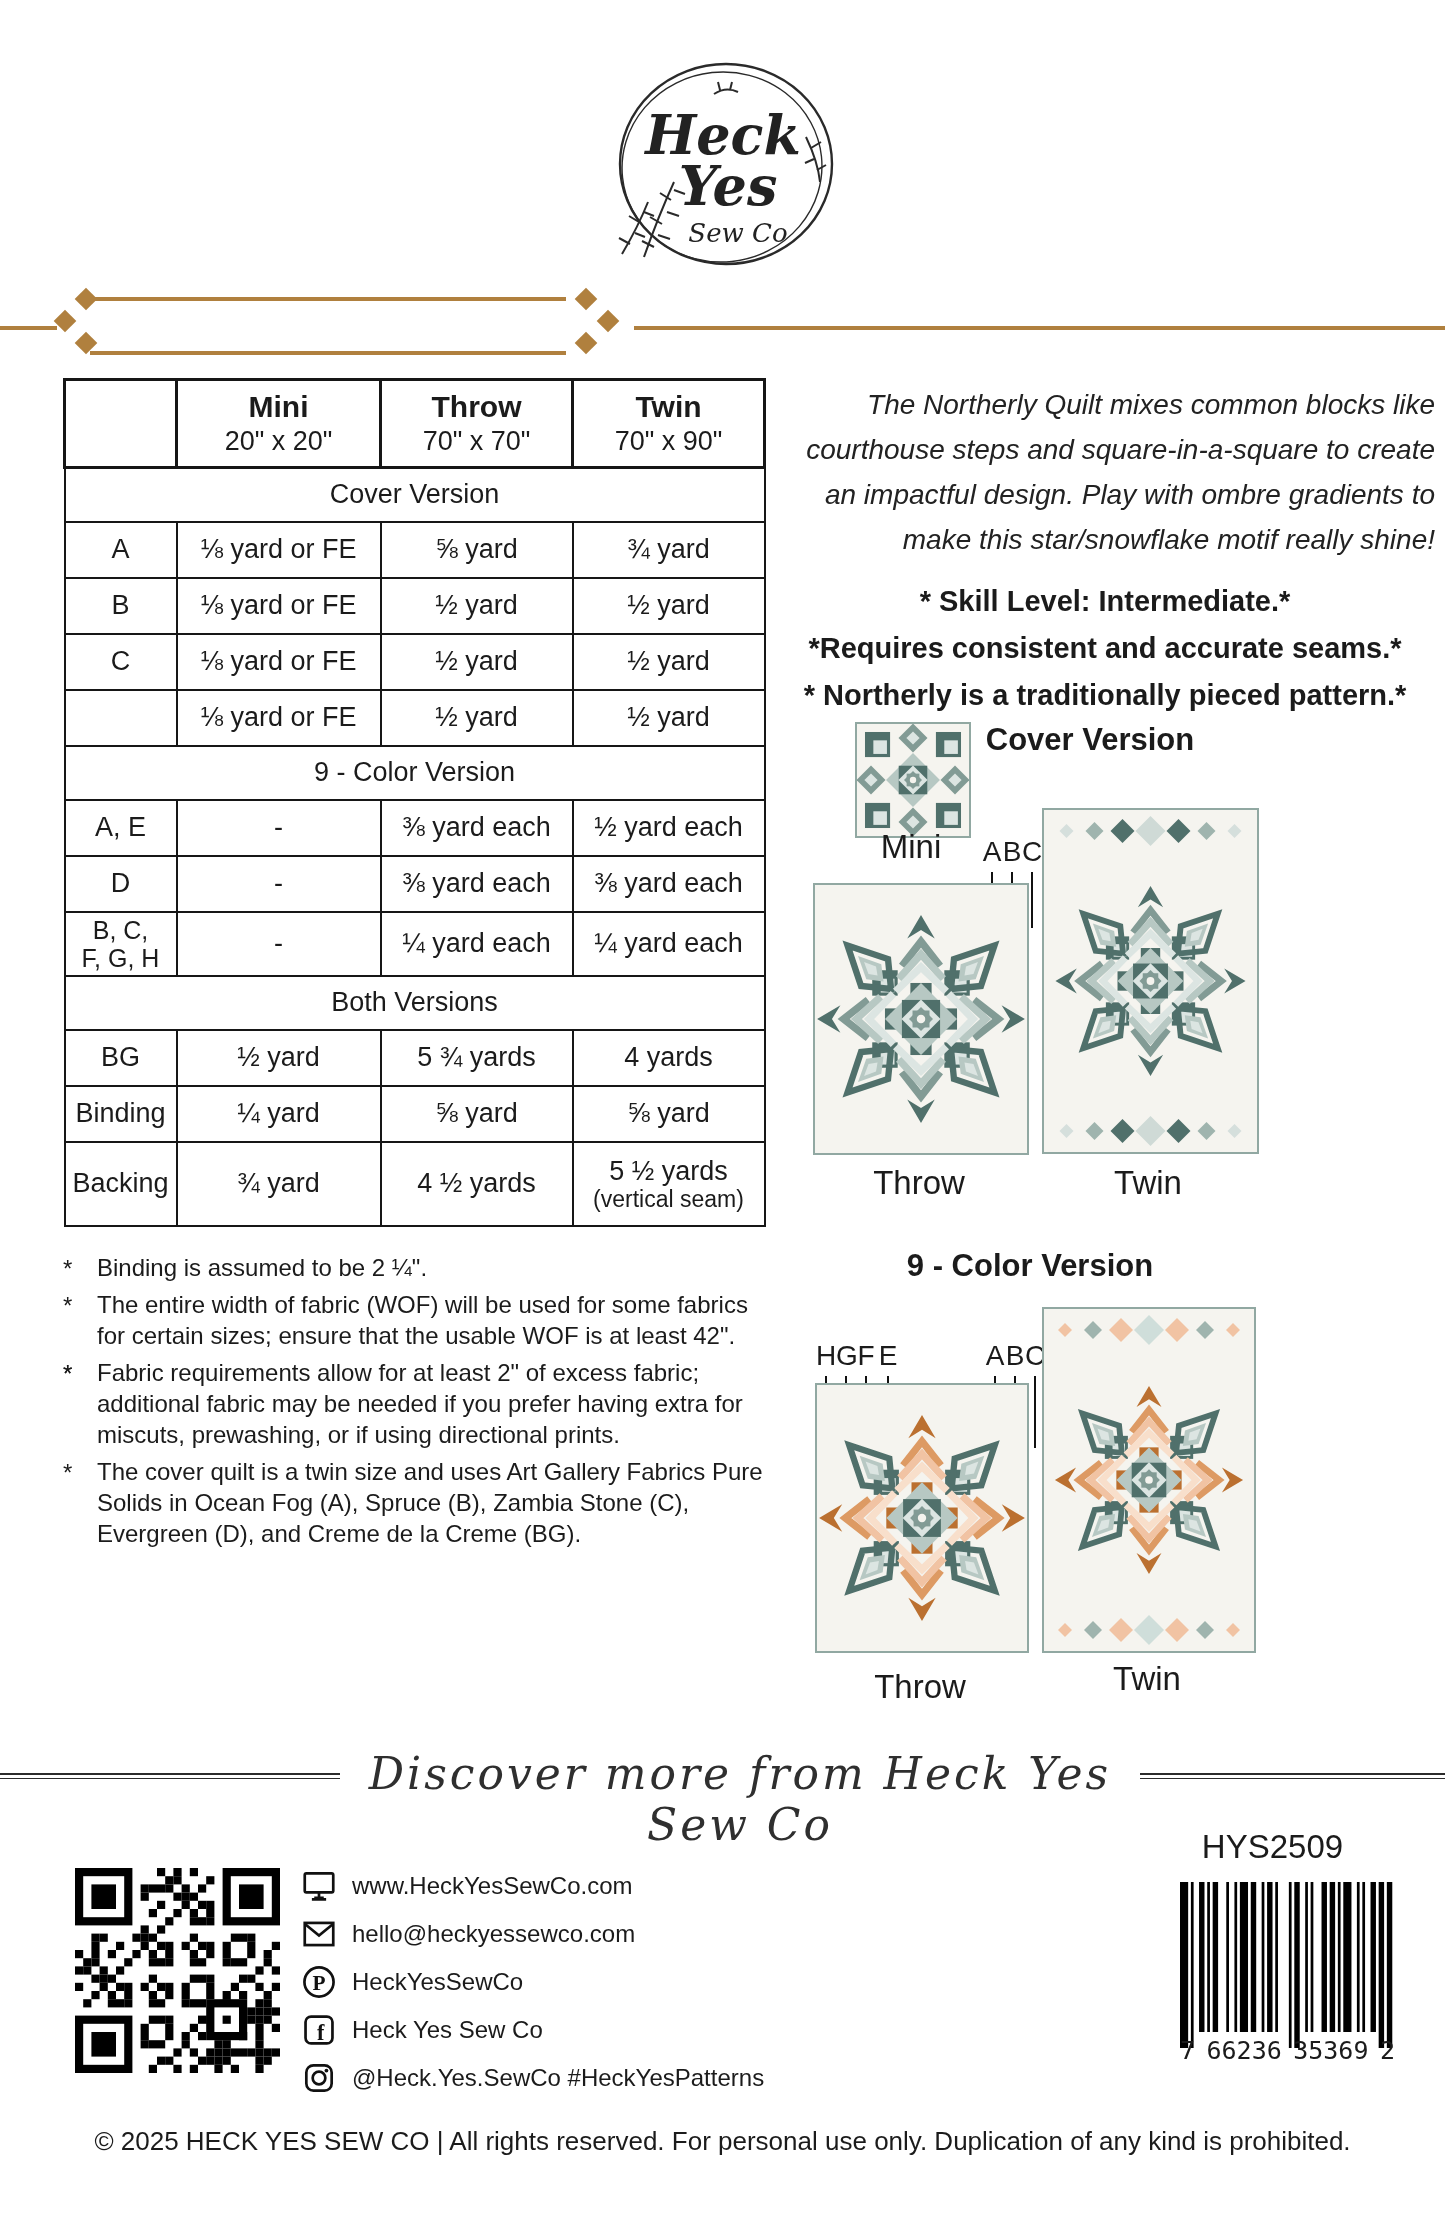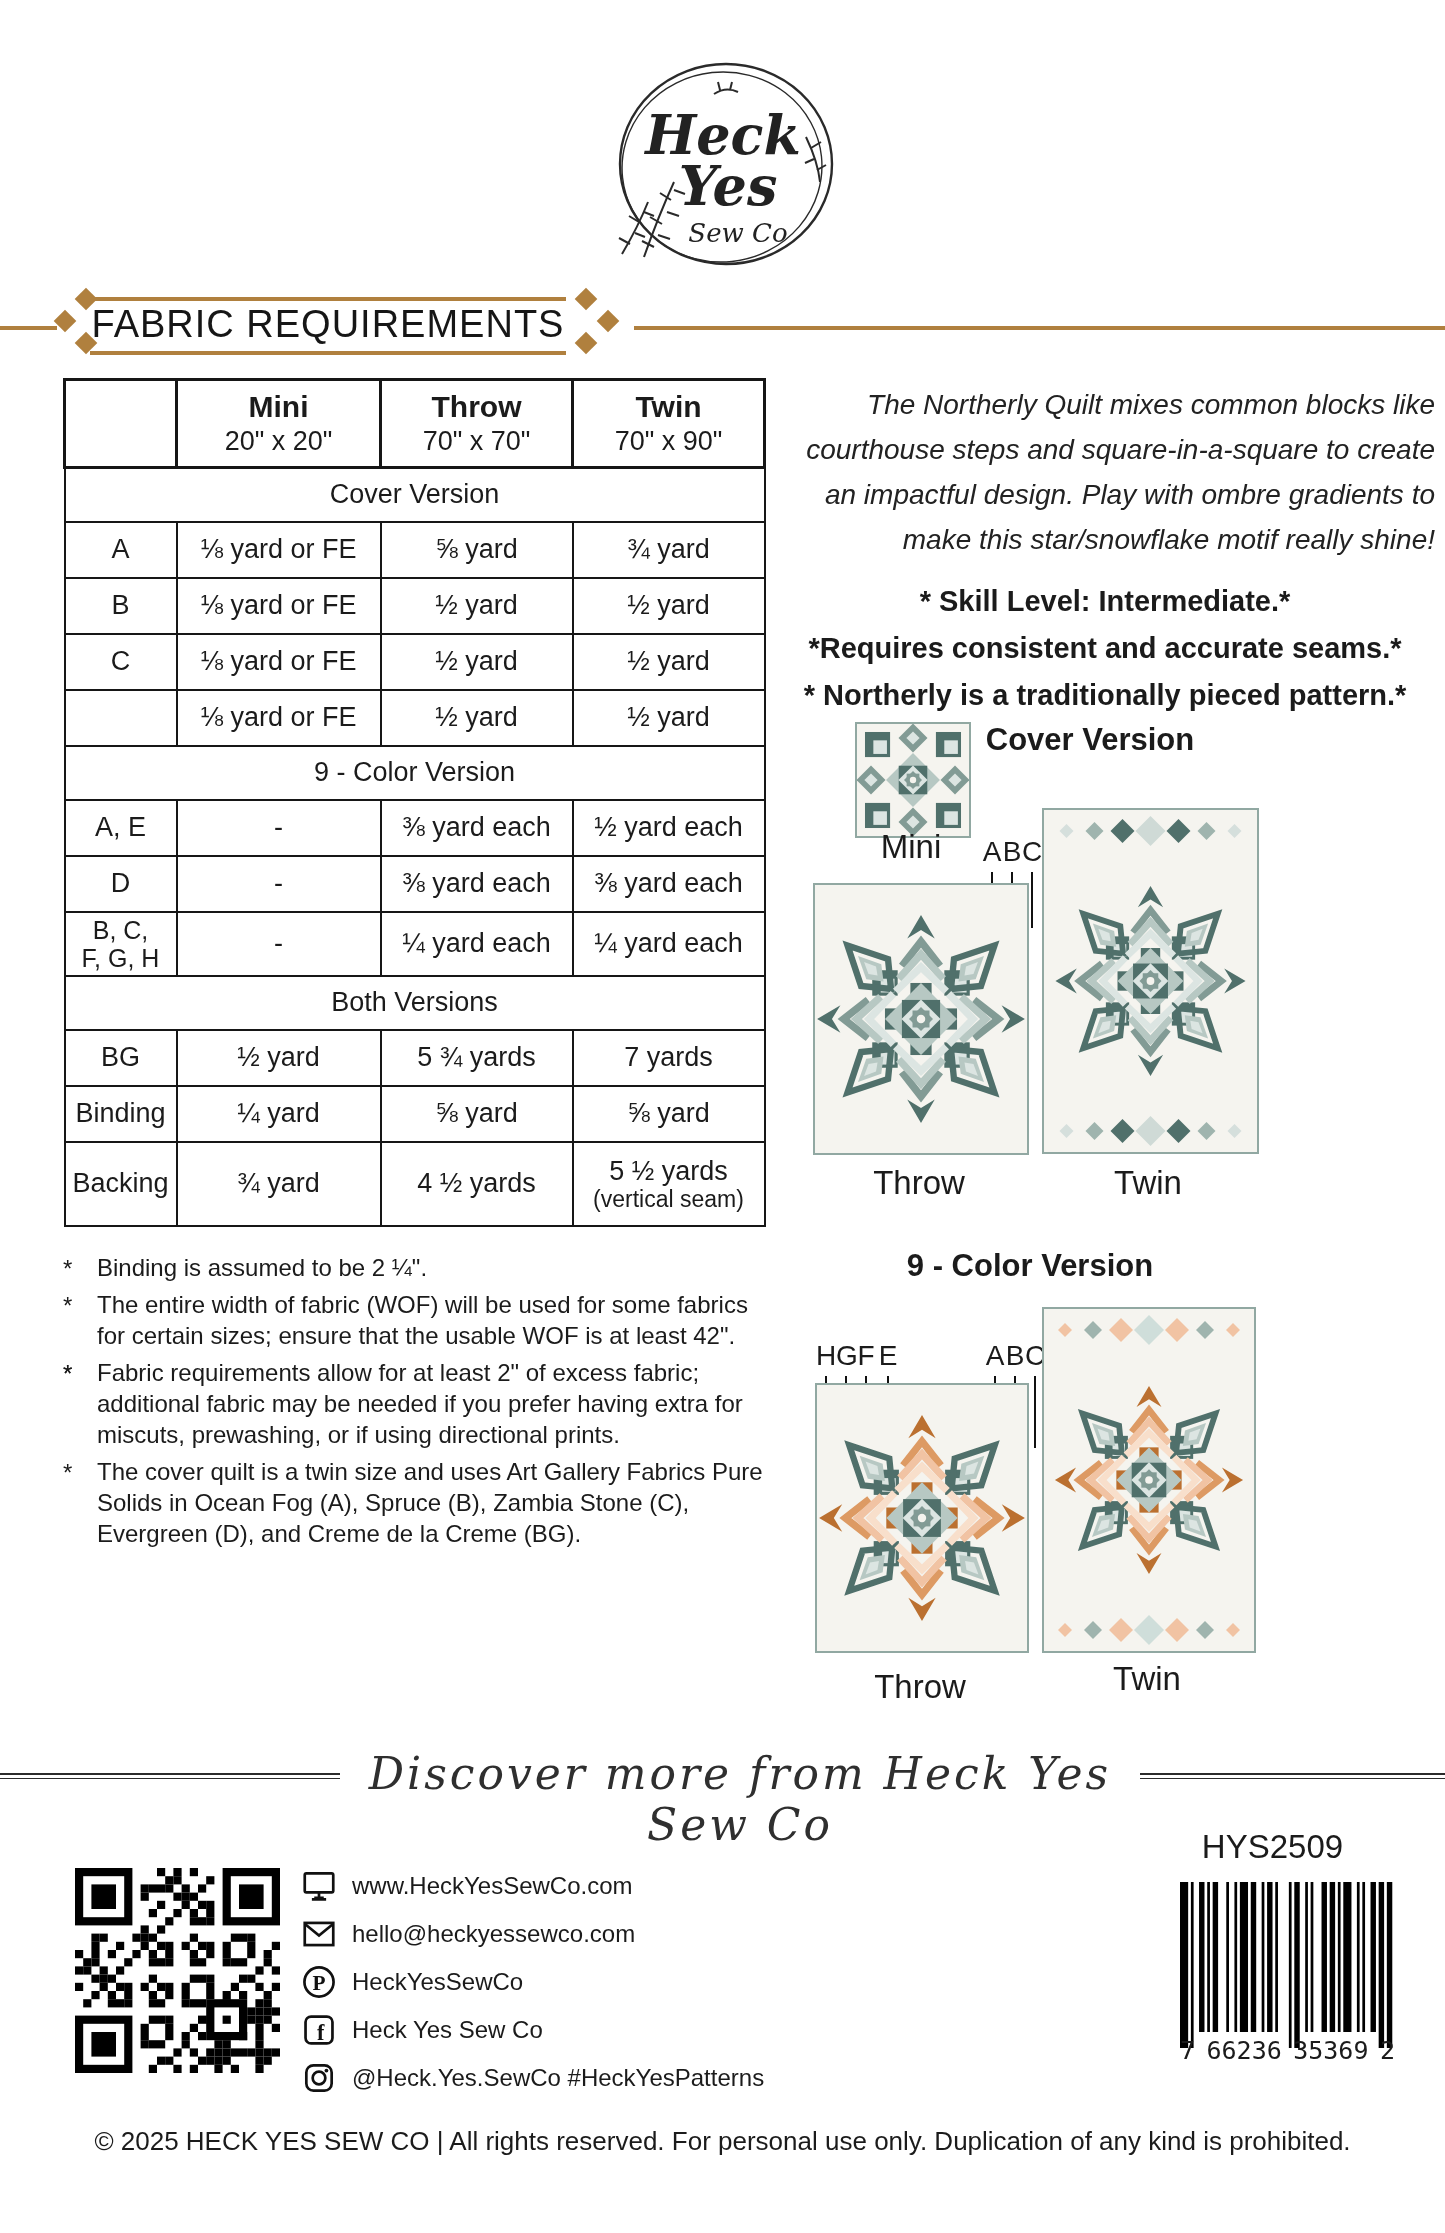--- a/index.html
+++ b/index.html
@@ -136,21 +136,20 @@
     <text x="145" y="112" text-anchor="middle" font-size="54" font-weight="bold">Heck</text>
     <text x="150" y="163" text-anchor="middle" font-size="54" font-weight="bold">Yes</text>
     <text x="160" y="200" text-anchor="middle" font-size="26">Sew Co</text>
   </svg>
 
   <div class="hline" style="left:0;top:326px;width:57px;"></div>
   <div class="dmd" style="left:78px;top:291px;"></div>
   <div class="dmd" style="left:57px;top:313px;"></div>
   <div class="dmd" style="left:78px;top:335px;"></div>
   <div class="title-rule" style="top:297px;"></div>
-  <div class="page-title">FABRIC REQUIREMENTS</div>
   <div class="title-rule" style="top:351px;"></div>
   <div class="dmd" style="left:578px;top:291px;"></div>
   <div class="dmd" style="left:600px;top:313px;"></div>
   <div class="dmd" style="left:578px;top:335px;"></div>
   <div class="hline" style="left:634px;top:326px;width:811px;"></div>
 
   <table class="fab">
     <colgroup>
         <col style="width:112px">
         <col style="width:204px">
@@ -224,21 +223,21 @@
       <td>¼ yard each</td>
       <td>¼ yard each</td>
     </tr>
     <tr class="trBand">
           <td class="band" colspan="4">Both Versions</td>
         </tr>
     <tr class="trR">
       <td class="rlabel">BG</td>
       <td>½ yard</td>
       <td>5 ¾ yards</td>
-      <td>7 yards</td>
+      <td>4 yards</td>
     </tr>
     <tr class="trR">
       <td class="rlabel">Binding</td>
       <td>¼ yard</td>
       <td>⅝ yard</td>
       <td>⅝ yard</td>
     </tr>
     <tr class="trBack">
       <td class="rlabel">Backing</td>
       <td>¾ yard</td>

